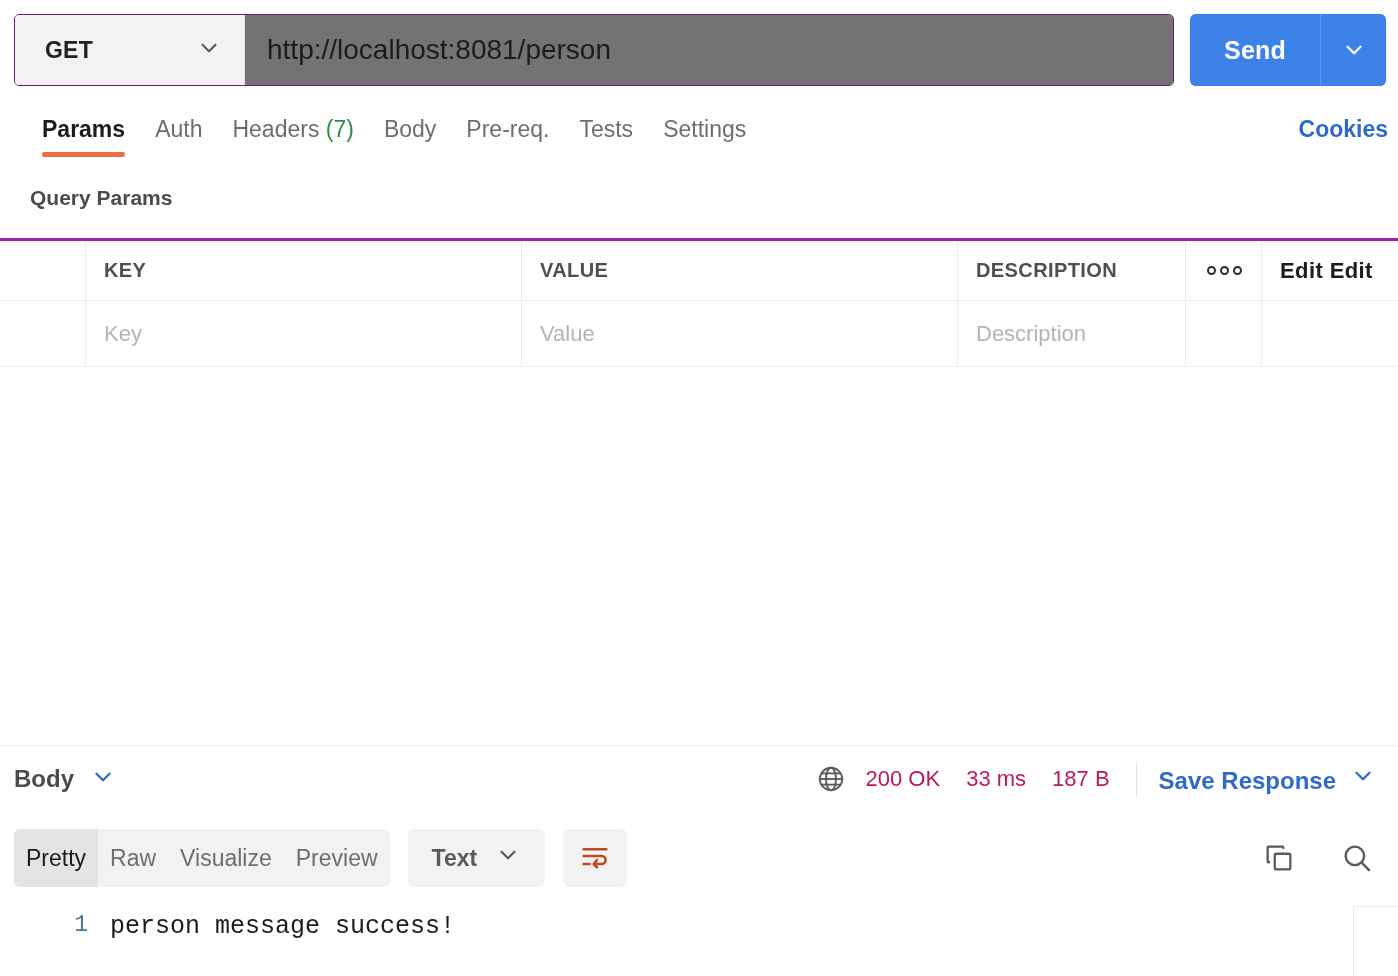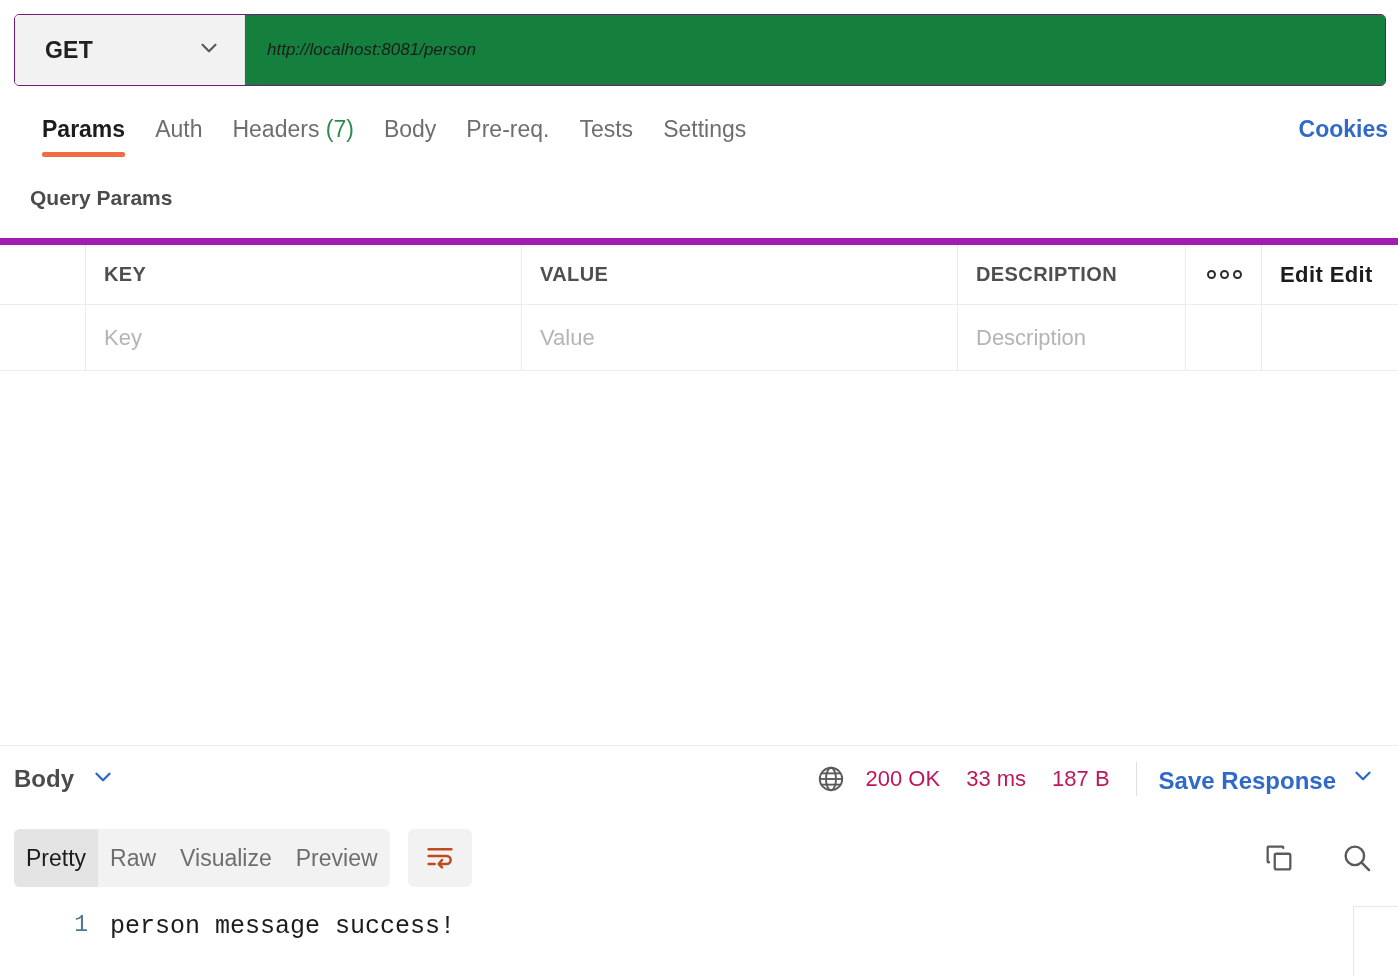--- a/index.html
+++ b/index.html
@@ -25,23 +25,23 @@
   .method-select {
     width: 230px; height: 100%; background: #f2f2f2;
     display: flex; align-items: center; justify-content: space-between;
     padding: 0 22px 0 30px; border-right: 1px solid #e4e4e4;
     cursor: pointer;
   }
   .method-label {
     font-size: 23px; font-weight: 700; color: #212121; letter-spacing: 0.2px;
   }
   .url-input {
-    flex: 1 1 auto; height: 100%; background: #15803d; border: 0;
+    flex: 1 1 auto; height: 100%; background: #737373; border: 0;
     font-family: "Liberation Sans", sans-serif;
-    font-size: 17px; color: #1c1c1c; padding: 0 22px; outline: none; font-style: italic;
+    font-size: 28px; color: #1c1c1c; padding: 0 22px; outline: none;
   }
   .send-group {
     display: flex; margin-left: 16px; height: 72px;
     background: #3c82e8; border-radius: 6px; overflow: hidden;
   }
   .send-btn {
     background: #3c82e8; border: 0; color: #fff;
     font-family: "Liberation Sans", sans-serif;
     font-size: 25px; font-weight: 700; padding: 0 34px; cursor: pointer;
     letter-spacing: 0.2px;
@@ -72,21 +72,21 @@
     cursor: pointer; padding-top: 4px;
   }
 
   
   .qp-title {
     position: absolute; left: 30px; top: 186px;
     font-size: 21px; font-weight: 700; color: #4b4b4b;
   }
   .params-table {
     position: absolute; left: 0; top: 238px; width: 1398px;
-    border-top: 7px solid #a21caf;
+    border-top: 3px solid #a21caf;
   }
   .pt-row { display: flex; width: 100%; }
   .pt-head { height: 60px; border-bottom: 1px solid #ececec; }
   .pt-body { height: 66px; border-bottom: 1px solid #ececec; }
   .pt-cell {
     display: flex; align-items: center; border-right: 1px solid #ececec;
     padding: 0 16px 0 18px; overflow: hidden;
   }
   .c-check { width: 86px; }
   .c-key   { width: 436px; }
@@ -187,20 +187,28 @@
     <div class="method-url">
       <div class="method-select">
         <span class="method-label">GET</span>
         <span>
           <svg width="26" height="26" viewBox="0 0 24 24" fill="none" stroke="#5a5a5a" stroke-width="2" stroke-linecap="round" stroke-linejoin="round">
               <polyline points="6 9 12 15 18 9"></polyline>
             </svg>
         </span>
       </div>
       <input class="url-input" type="text" value="http://localhost:8081/person" style="">
+    </div>
+    <div class="send-group">
+      <button class="send-btn">Send</button>
+      <div class="send-caret">
+        <svg width="26" height="26" viewBox="0 0 24 24" fill="none" stroke="#ffffff" stroke-width="2.2" stroke-linecap="round" stroke-linejoin="round">
+            <polyline points="6 9 12 15 18 9"></polyline>
+          </svg>
+      </div>
     </div>
   </div>
 
   <div class="tabs-row">
     <div class="tabs">
       <div class="tab active">
         <span>Params</span>
       </div>
       <div class="tab">
         <span>Auth</span>
@@ -289,20 +297,28 @@
     </div>
   </div>
 
   <div class="view-row">
     <div class="seg">
       <div class="seg-item active">Pretty</div>
       <div class="seg-item">Raw</div>
       <div class="seg-item">Visualize</div>
       <div class="seg-item">Preview</div>
     </div>
+    <div class="fmt-select">
+      <span>Text</span>
+      <span>
+        <svg width="26" height="26" viewBox="0 0 24 24" fill="none" stroke="#5a5a5a" stroke-width="2" stroke-linecap="round" stroke-linejoin="round">
+            <polyline points="6 9 12 15 18 9"></polyline>
+          </svg>
+      </span>
+    </div>
     <div class="wrap-btn">
       <span>
         <svg width="32" height="32" viewBox="0 0 24 24" fill="none" stroke="#bf4a1f" stroke-width="1.9" stroke-linecap="round" stroke-linejoin="round">
           <line x1="3.5" y1="7" x2="20.5" y2="7"></line>
           <path d="M3.5 12 h13.5 a3 3 0 0 1 0 6 h-5"></path>
           <polyline points="13.5 15 11 18 13.5 20.5"></polyline>
           <line x1="3.5" y1="18" x2="8" y2="18"></line>
         </svg>
       </span>
     </div>

